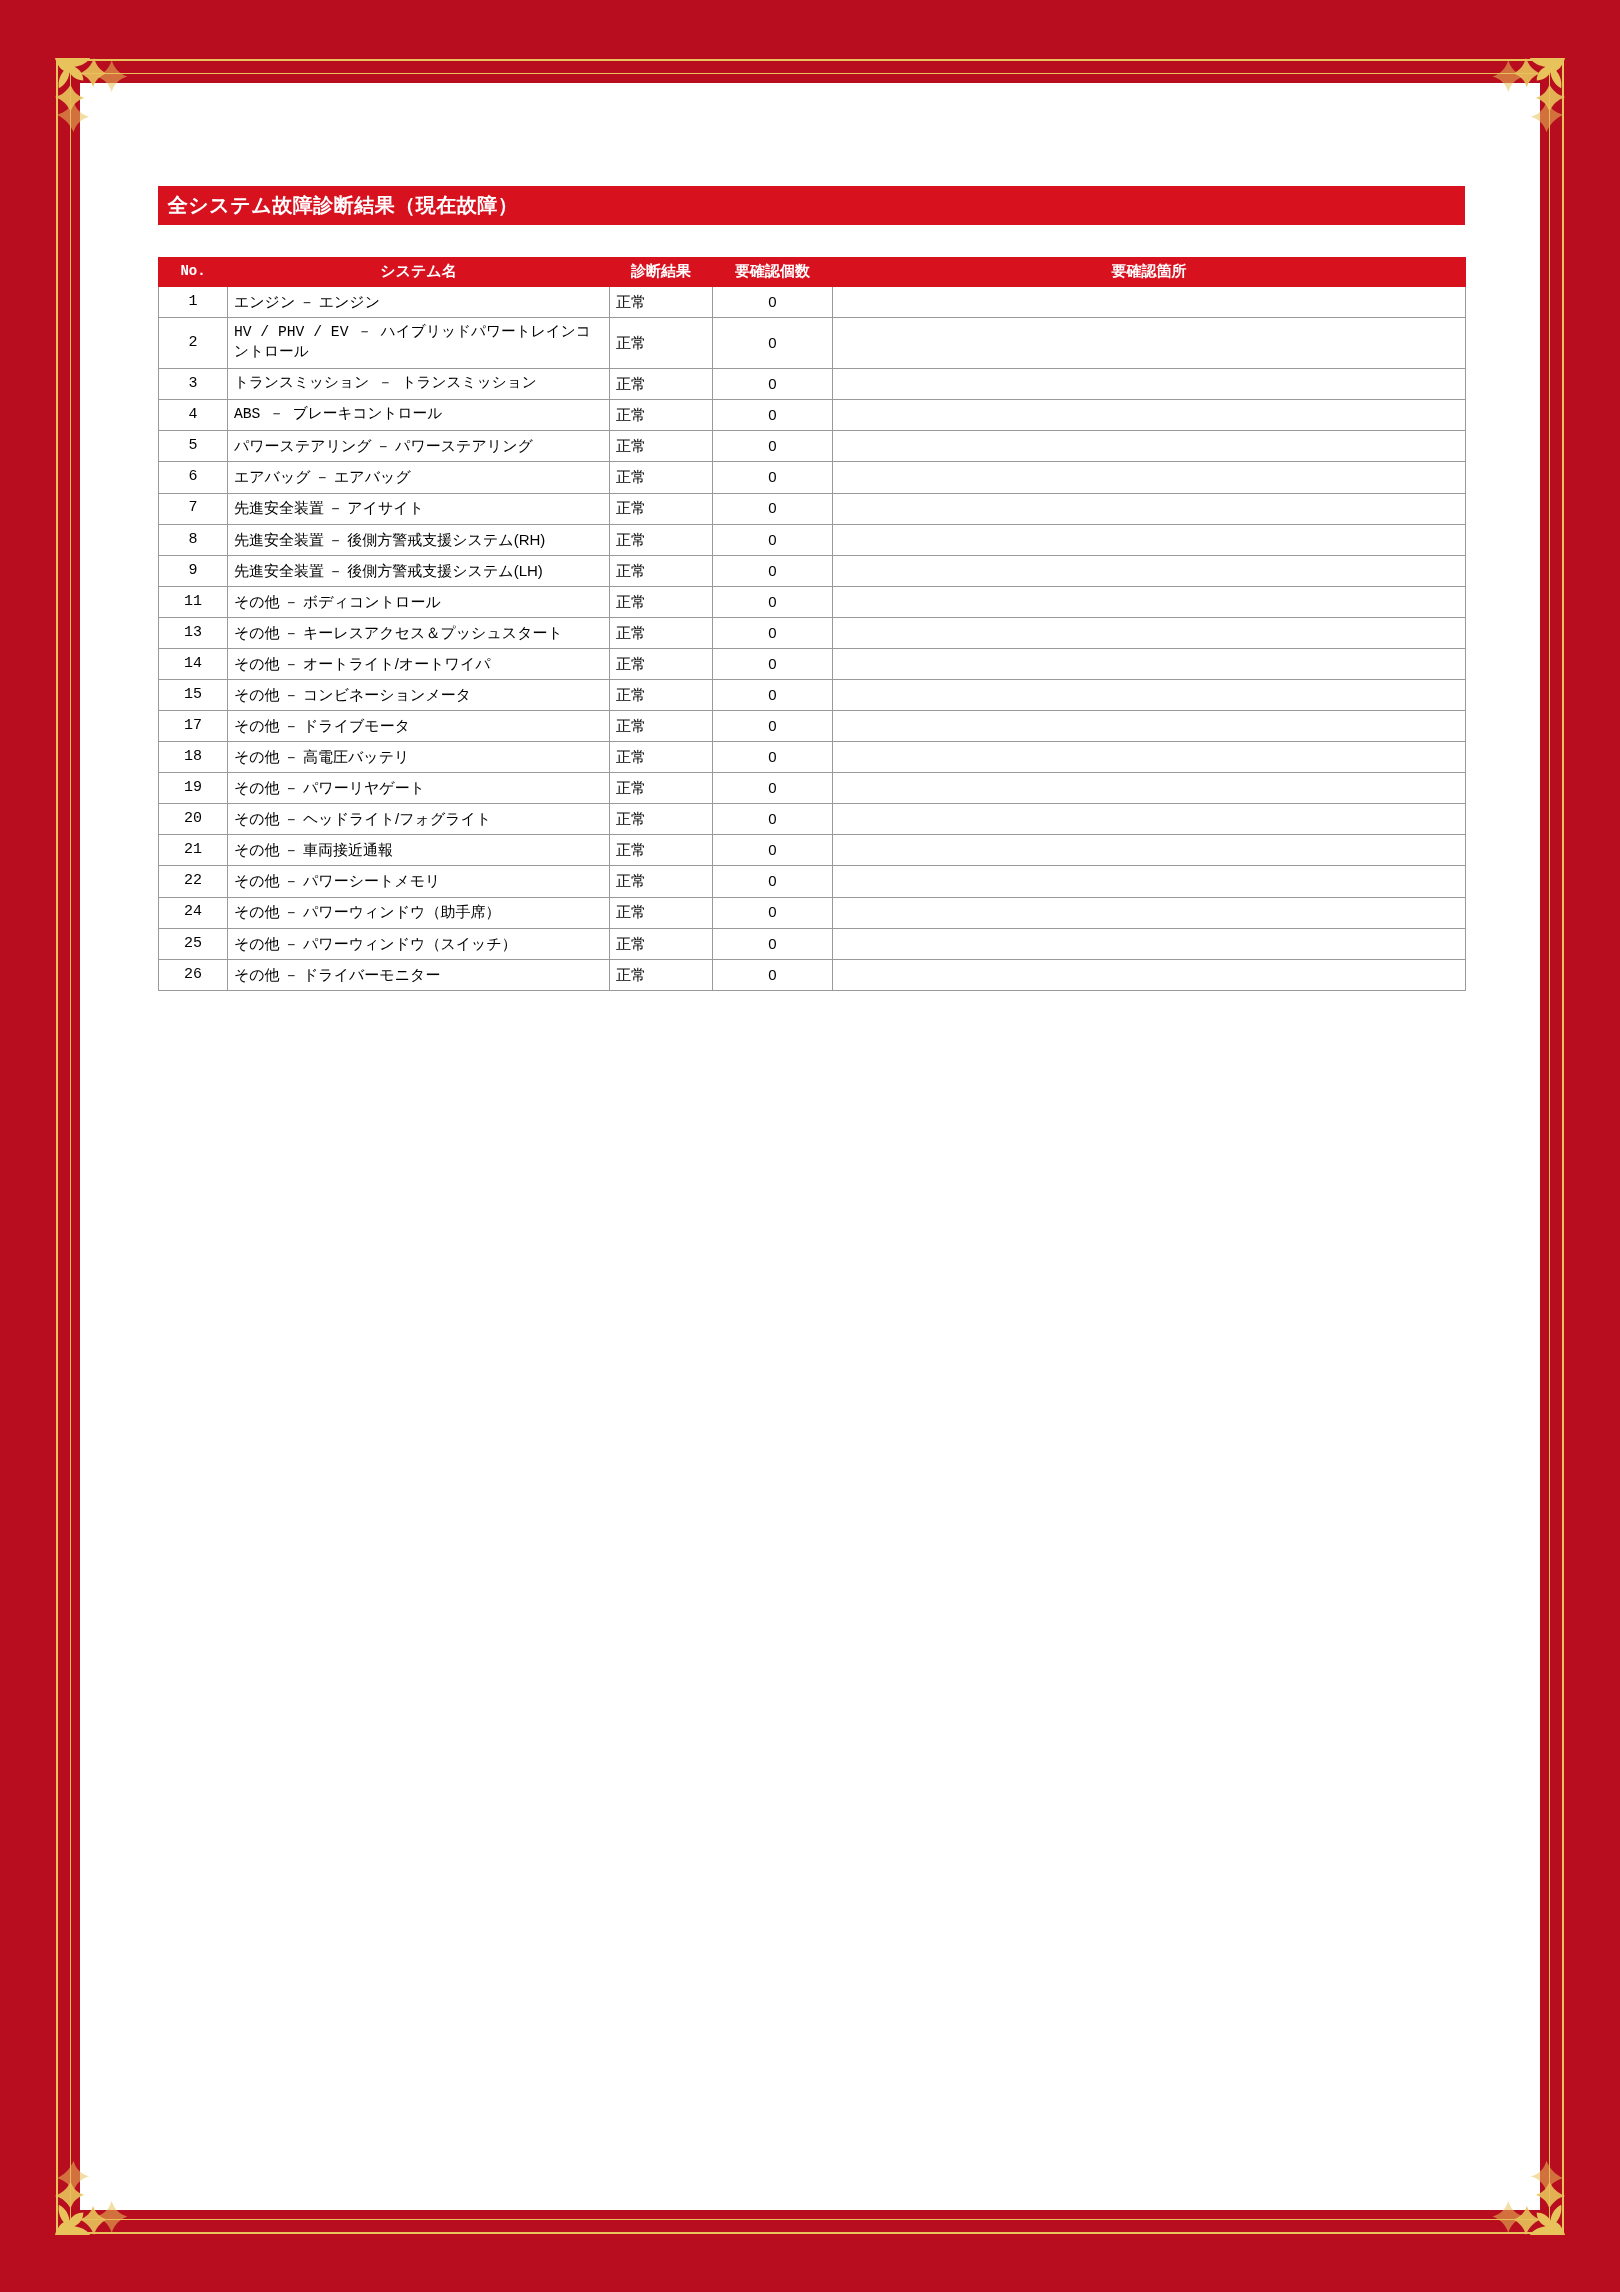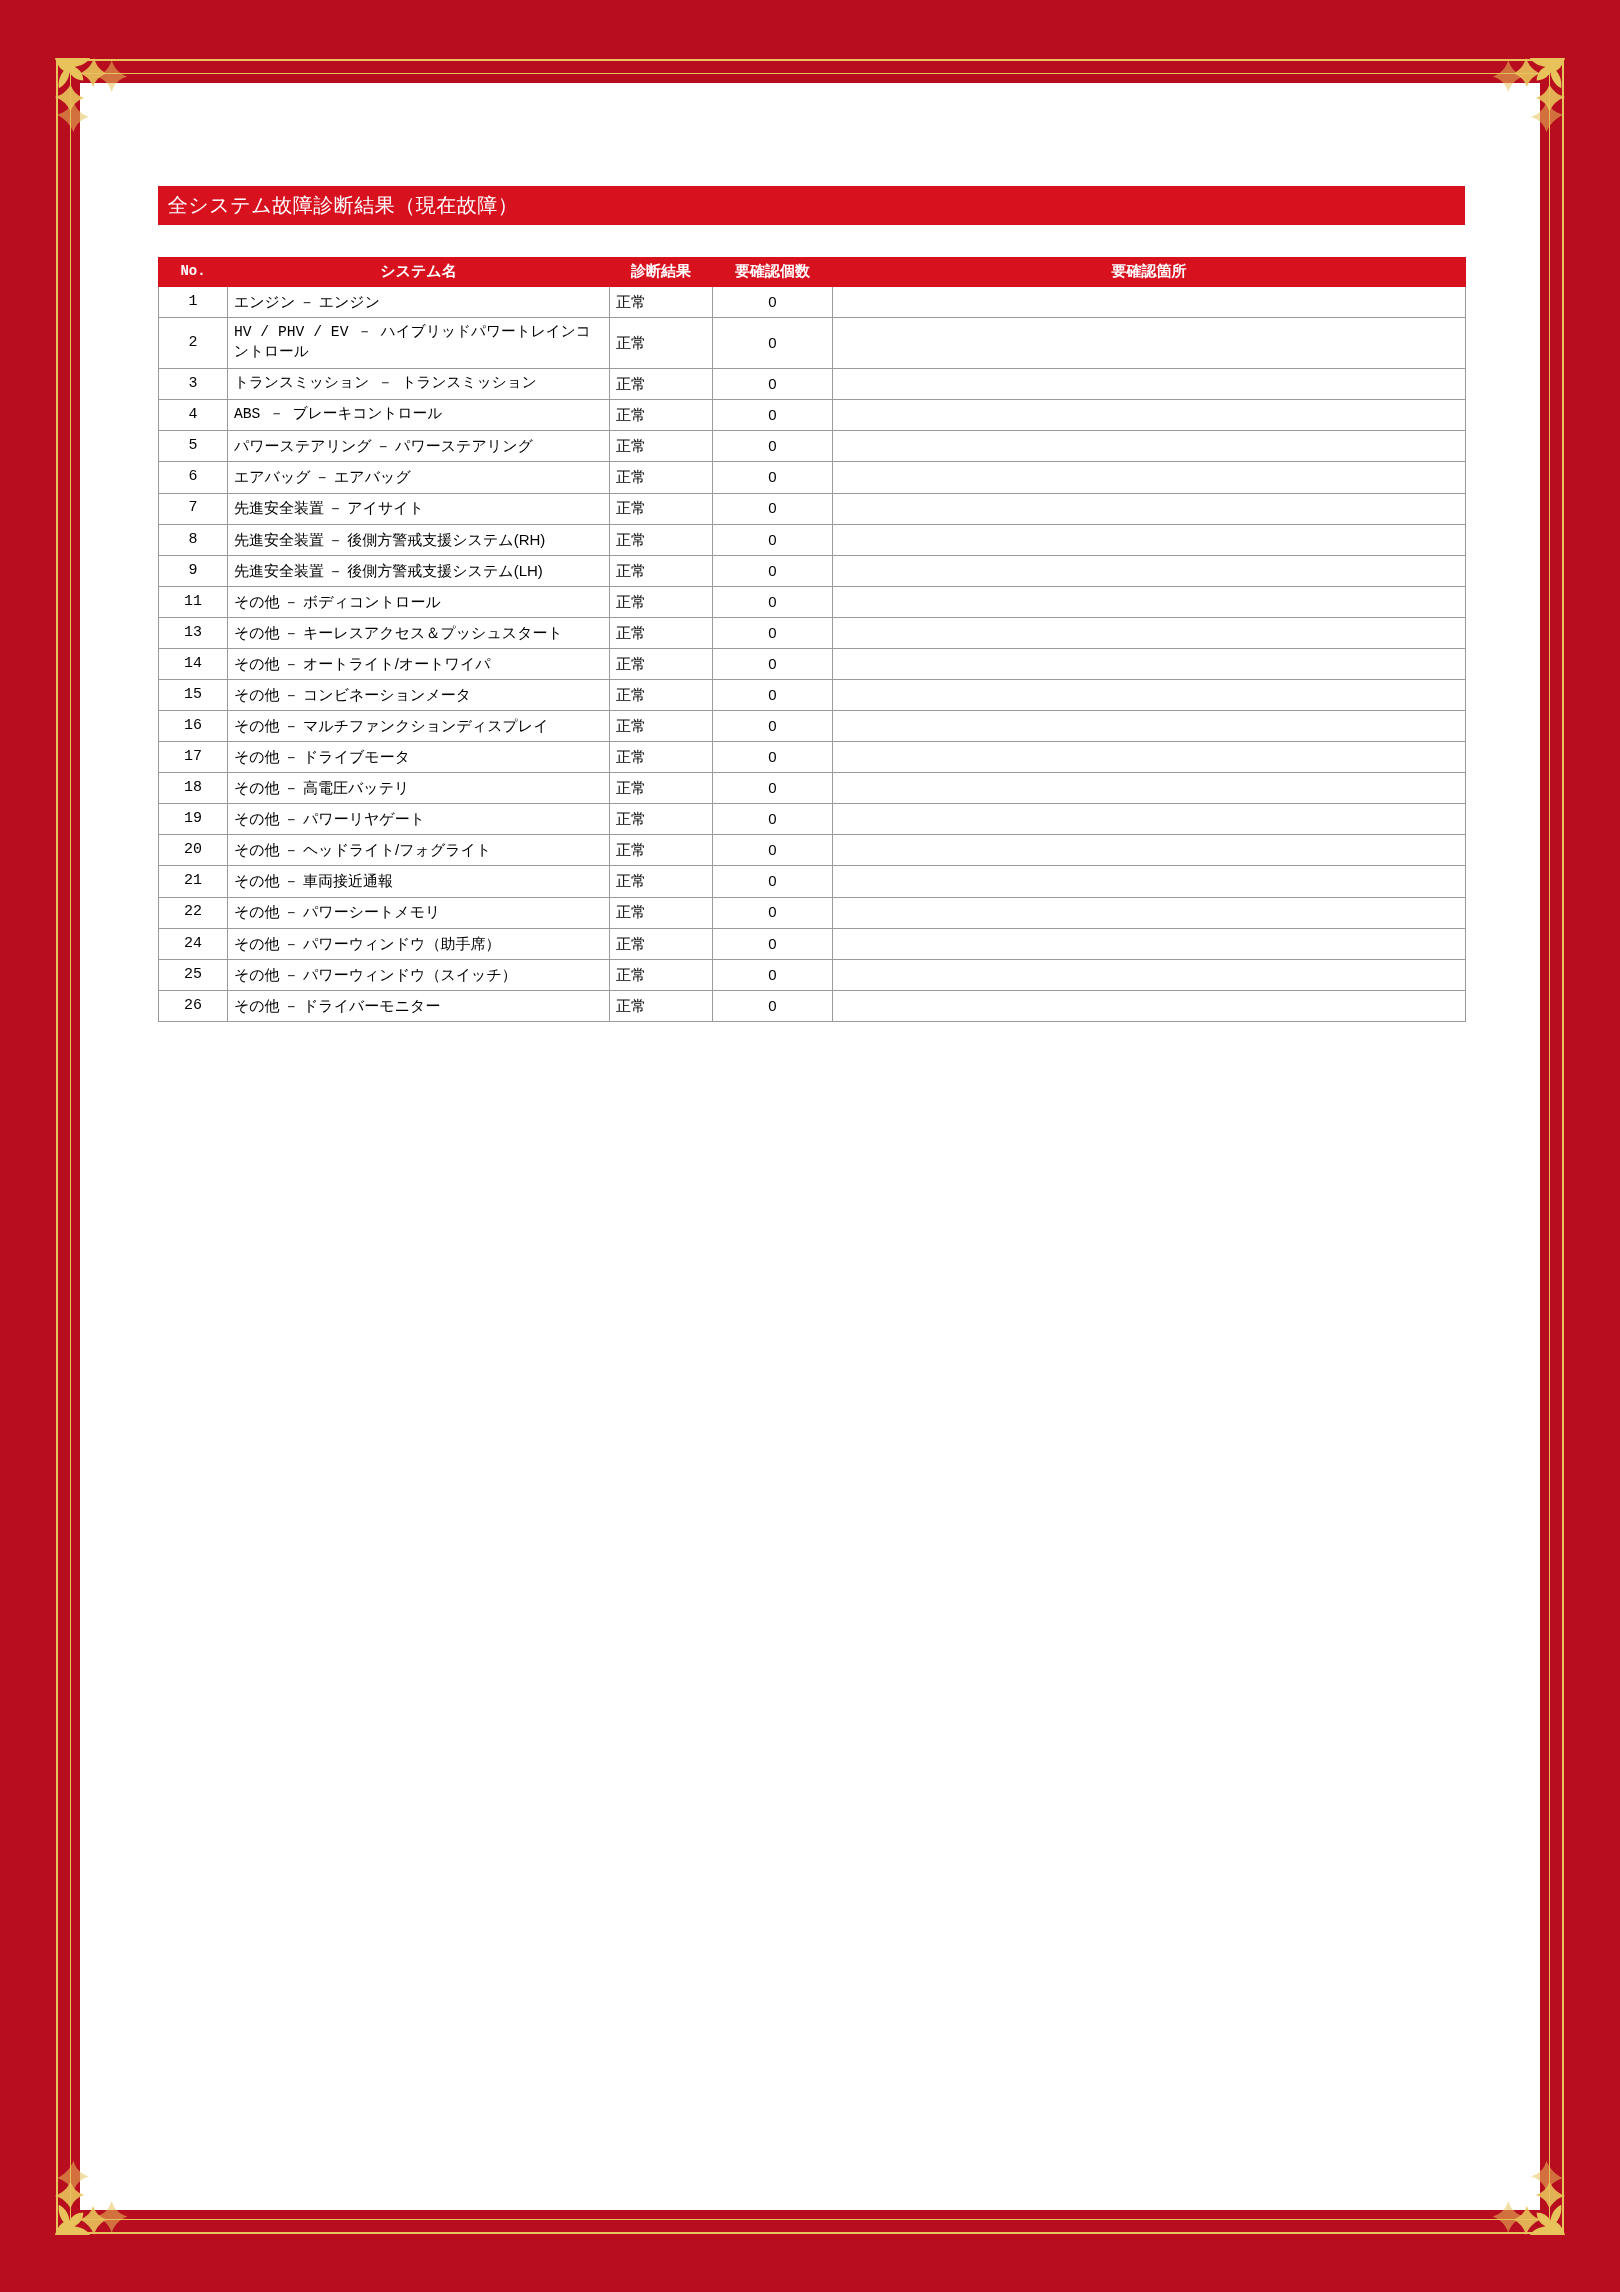--- a/index.html
+++ b/index.html
@@ -73,21 +73,21 @@
     right: 80px;
     bottom: 83px;
     padding: 103px 37px 0 78px;
     box-sizing: border-box;
   }
 
   .title-bar {
     background: #d8111f;
     color: #ffffff;
     font-size: 20px;
-    font-weight: normal;
+    font-weight: bold;
     line-height: 1;
     padding: 8.8px 9.8px 9.8px 9.8px;
     width: 1307px;
     box-sizing: border-box;
     letter-spacing: 0.5px;
   }
 
   table.report {
     margin-top: 32px;
     border-collapse: collapse;
@@ -305,27 +305,20 @@
             <td class="where">&nbsp;</td>
           </tr>
           <tr>
             <td class="no">15</td>
             <td class="sys">その他 － コンビネーションメータ</td>
             <td class="result">正常</td>
             <td class="count">0</td>
             <td class="where">&nbsp;</td>
           </tr>
           <tr>
-            <td class="no">16</td>
-            <td class="sys">その他 － マルチファンクションディスプレイ</td>
-            <td class="result">正常</td>
-            <td class="count">0</td>
-            <td class="where">&nbsp;</td>
-          </tr>
-          <tr>
             <td class="no">17</td>
             <td class="sys">その他 － ドライブモータ</td>
             <td class="result">正常</td>
             <td class="count">0</td>
             <td class="where">&nbsp;</td>
           </tr>
           <tr>
             <td class="no">18</td>
             <td class="sys">その他 － 高電圧バッテリ</td>
             <td class="result">正常</td>

